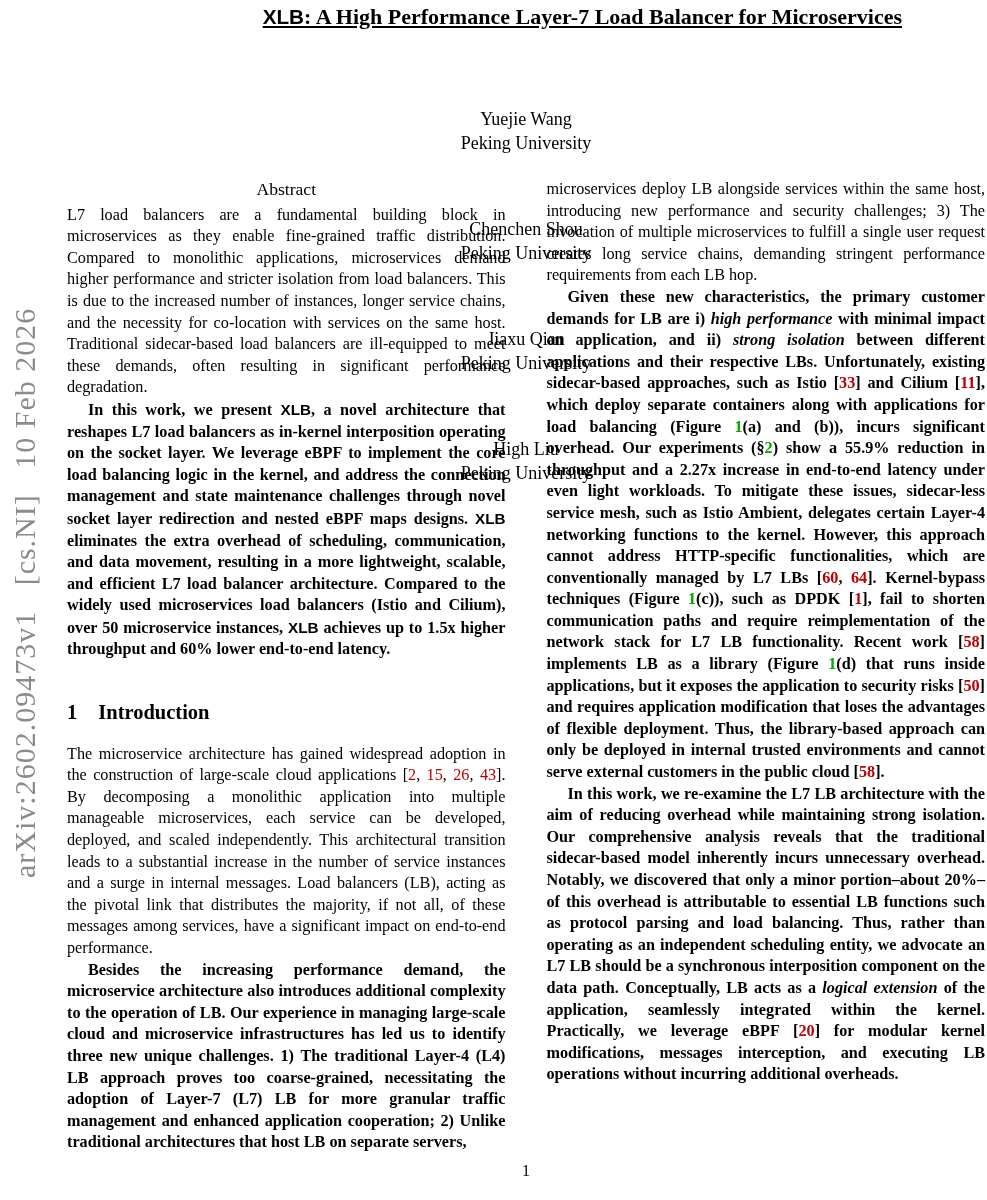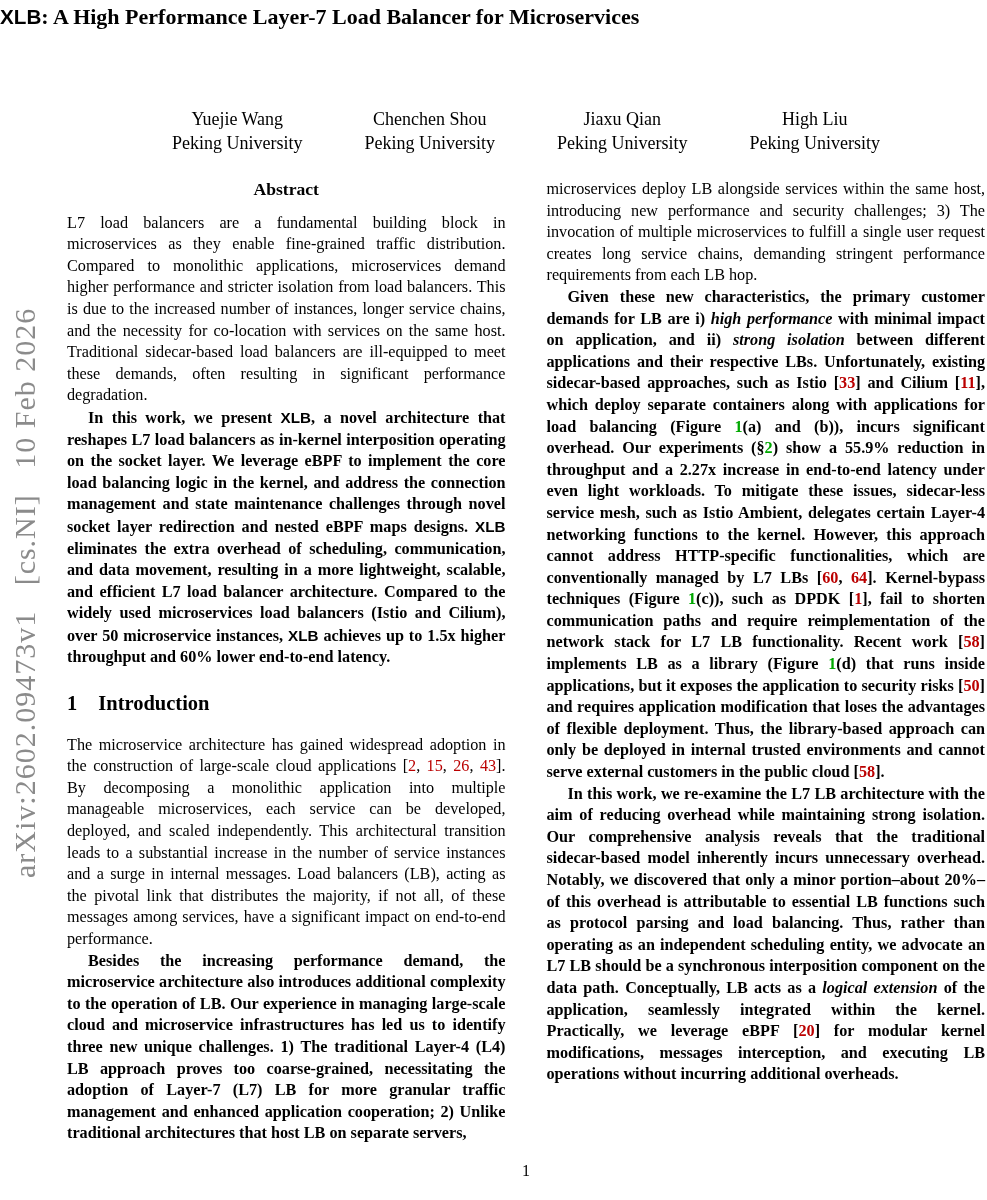--- a/index.html
+++ b/index.html
@@ -10,39 +10,39 @@
   }
   
   #watermark{
     position:absolute;left:8px;top:878px;
     transform-origin:0 0;transform:rotate(-90deg);
     white-space:pre;font-size:30px;letter-spacing:1px;
     color:var(--watermark,#8b8b8b);
   }
   
   #title{
-    position:absolute;top:3px;left:0;width:902px;text-align:left;
-    font-weight:bold;font-size:22px;line-height:28.5px;
+    position:absolute;top:3px;left:0;width:902px;text-align:right;
+    font-weight:bold;font-size:22px;line-height:28.5px;text-decoration:underline;
   }
   
   #authors{
     position:absolute;top:107px;left:67px;width:918px;
     display:flex;justify-content:center;gap:62px;text-align:center;
-    font-size:18px;line-height:24px;
+    font-size:18px;line-height:24px;flex-direction:column;
   }
   .author-affil{}
   
   #cols{
     position:absolute;top:179px;left:67px;width:918px;
     display:flex;gap:41px;
     font-size:16.2px;line-height:21.6px;
   }
   .col{flex:1;min-width:0;}
-  .abs-heading{text-align:center;font-weight:bold;font-size:17.6px;margin-bottom:12px;}
-  .sec-heading{font-weight:bold;font-size:20.5px;margin-top:24px;margin-bottom:20px;}
+  .abs-heading{text-align:center;font-weight:normal;font-size:17.6px;margin-bottom:4px;}
+  .sec-heading{font-weight:bold;font-size:20.5px;margin-top:41px;margin-bottom:20px;}
   .sec-num{margin-right:21px;}
   .para{text-align:justify;hyphens:auto;}
   .para.indent{text-indent:21px;font-weight:bold;}
   .cite{color:var(--citation,#bb0000);cursor:pointer;}
   .ref{color:var(--internal_ref,#00a800);cursor:pointer;}
   .it{font-style:italic;}
   .sans{font-family:"Liberation Sans", sans-serif;font-size:0.94em;}
   
   #footer{
     position:absolute;top:1162px;left:67px;width:918px;

